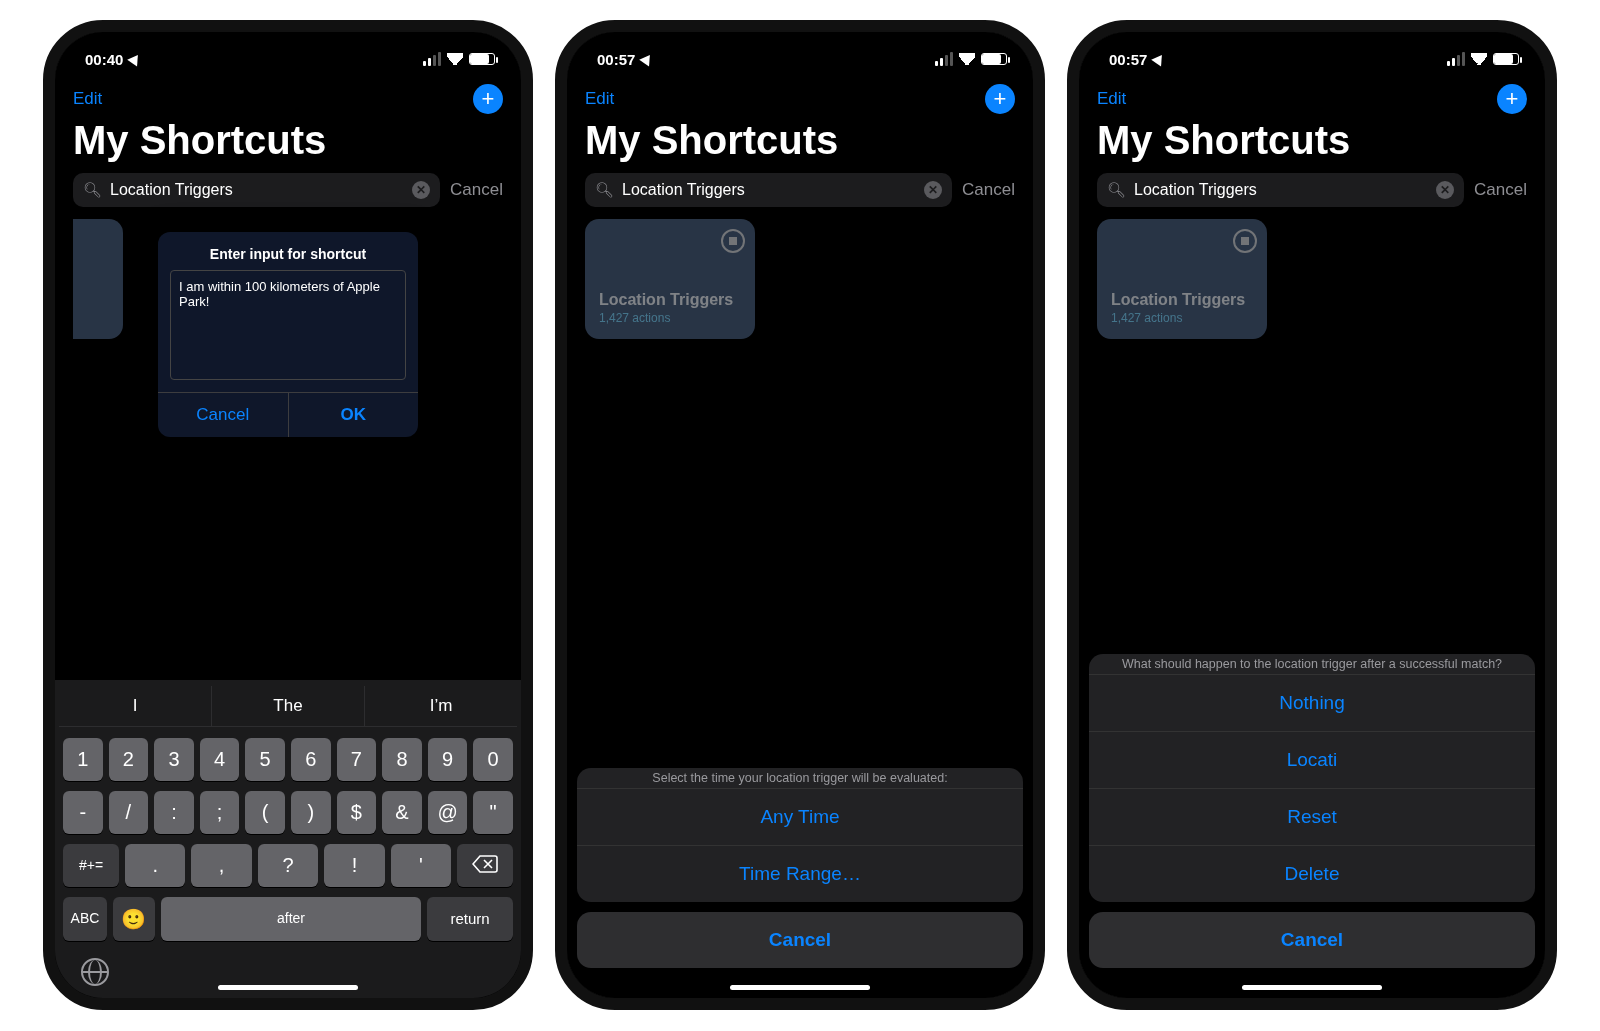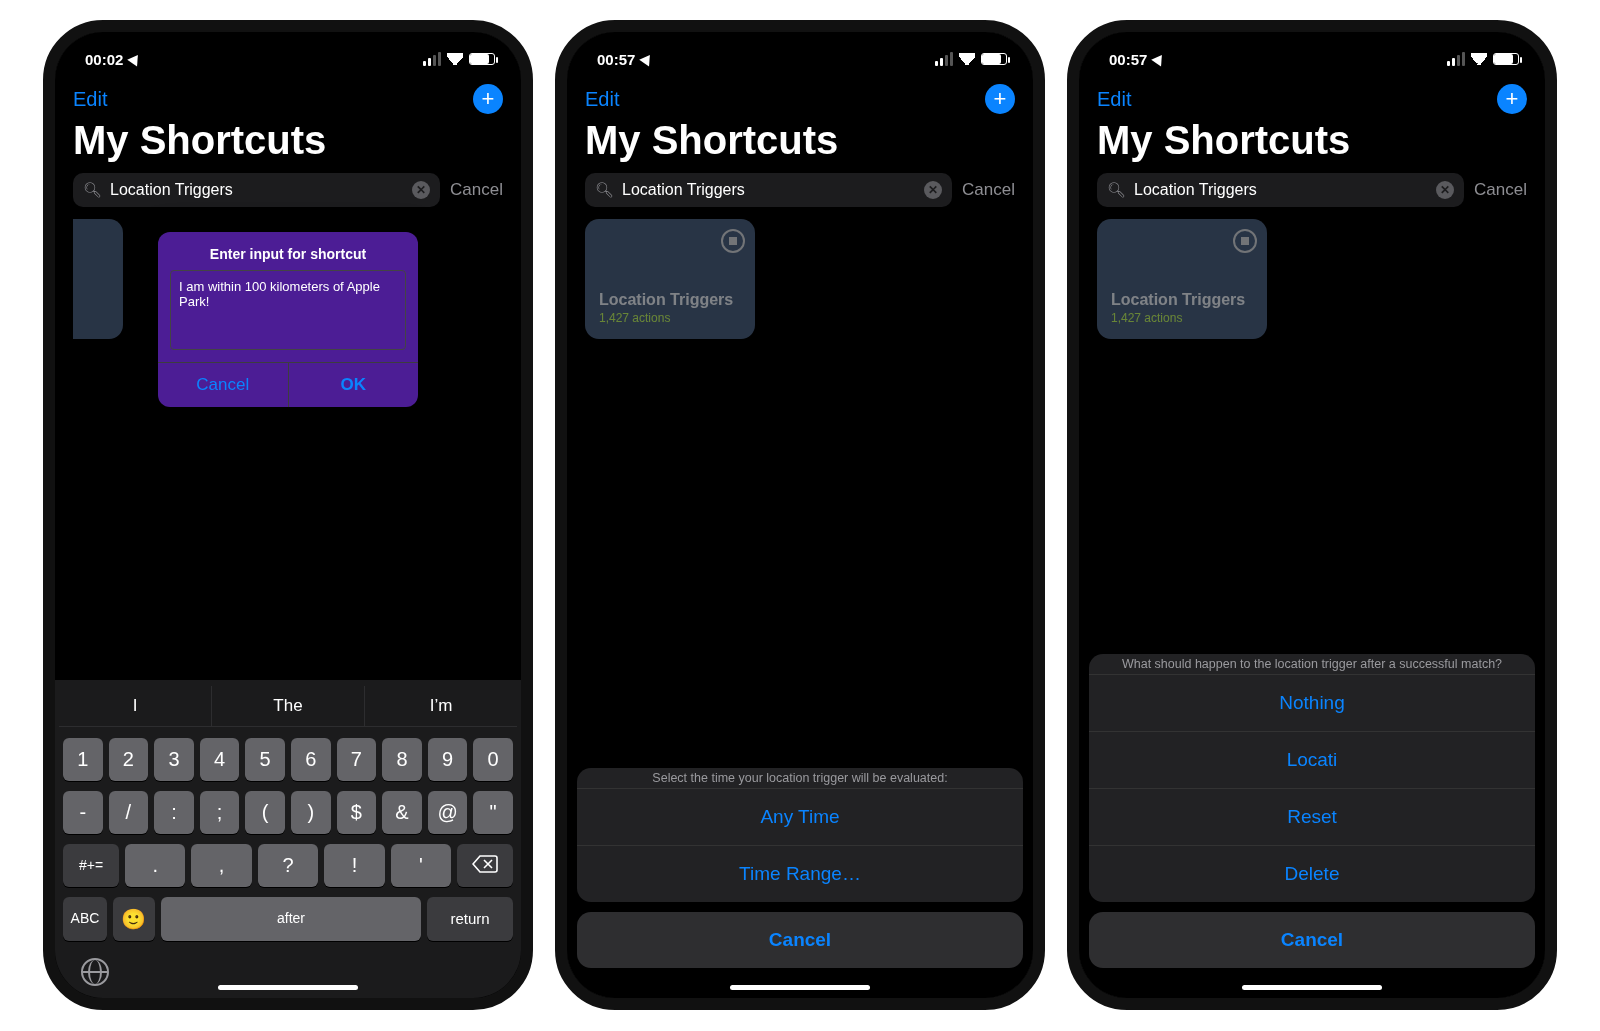--- a/index.html
+++ b/index.html
@@ -26,46 +26,46 @@
 .status .right{display:flex;align-items:center;gap:6px}
 .sig{display:flex;align-items:flex-end;gap:2px}
 .sig span{width:3px;background:#fff;border-radius:1px}
 .sig span:nth-child(1){height:5px}.sig span:nth-child(2){height:8px}.sig span:nth-child(3){height:11px;background:#555}.sig span:nth-child(4){height:14px;background:#555}
 .wifi{width:16px;height:12px;background:radial-gradient(circle at 50% 100%, #fff 2px, transparent 2px), conic-gradient(from -45deg at 50% 100%, #fff 0deg 90deg, transparent 90deg);clip-path:polygon(0 0,100% 0,100% 100%,0 100%)}
 .batt{width:26px;height:12px;border:1px solid #fff;border-radius:3px;position:relative}
 .batt::after{content:"";position:absolute;right:-4px;top:3px;width:2px;height:6px;background:#fff;border-radius:1px}
 .batt i{display:block;height:100%;width:80%;background:#fff;border-radius:2px}
 
 .nav{display:flex;justify-content:space-between;align-items:center;padding:8px 18px 0}
-.nav .edit{color:var(--accent);font-size:20px}
+.nav .edit{color:var(--accent);font-size:17px}
 .plus{width:30px;height:30px;border-radius:50%;background:var(--accent);display:flex;align-items:center;justify-content:center;color:#fff;font-size:22px;font-weight:400;line-height:1}
 
 h1.title{margin:4px 18px 10px;font-size:40px;font-weight:700}
 
 .searchbar{display:flex;align-items:center;gap:10px;padding:0 18px 12px}
 .searchbox{flex:1;background:var(--dark-grey);border-radius:10px;display:flex;align-items:center;padding:8px 10px;gap:8px}
 .searchbox .mag{color:var(--txt-dim);font-size:15px}
 .searchbox .q{flex:1;color:var(--txt);font-size:16px}
 .clear-circ{width:18px;height:18px;border-radius:50%;background:#5a5a5e;color:#1c1c1e;display:flex;align-items:center;justify-content:center;font-size:12px;font-weight:700}
 .cancel{color:var(--txt-dim);font-size:17px}
 
 .cards{padding:0 18px}
 .shortcut-card{width:170px;height:120px;background:var(--card);border-radius:14px;padding:14px;position:relative;display:flex;flex-direction:column;justify-content:flex-end;box-shadow:0 2px 6px rgba(0,0,0,.4)}
 .shortcut-card .stop{position:absolute;top:10px;right:10px;width:24px;height:24px;border-radius:50%;border:2px solid #cfd3d9;display:flex;align-items:center;justify-content:center}
 .shortcut-card .stop i{width:8px;height:8px;background:#cfd3d9}
 .shortcut-card.dim{opacity:.55}
 .shortcut-card .name{color:#e8edf5;font-size:16px;font-weight:600}
-.shortcut-card .actions{color:#bef264;font-size:12px;margin-top:2px}
+.shortcut-card .actions{color:#7dd3fc;font-size:12px;margin-top:2px}
 .card-clip{height:120px;overflow:hidden}
 .card-clip .shortcut-card{width:170px;margin-left:0;transform:translateX(-120px)}
 
 
-.alert{position:absolute;top:200px;left:50%;transform:translateX(-50%);width:260px;background:#4c1d95;border-radius:12px;overflow:hidden;z-index:15;box-shadow:0 6px 30px rgba(0,0,0,.5)}
+.alert{position:absolute;top:200px;left:50%;transform:translateX(-50%);width:260px;background:#0f172a;border-radius:12px;overflow:hidden;z-index:15;box-shadow:0 6px 30px rgba(0,0,0,.5)}
 .alert .ttl{text-align:center;font-size:14px;font-weight:600;padding:14px 12px 8px}
-.alert .ta{margin:0 12px 12px;border:1px solid #444;border-radius:4px;padding:8px;font-size:13px;color:#fff;height:80px;white-space:pre-wrap}
+.alert .ta{margin:0 12px 12px;border:1px solid #444;border-radius:4px;padding:8px;font-size:13px;color:#fff;height:110px;white-space:pre-wrap}
 .alert .btns{display:flex;border-top:1px solid #3d3d3f}
 .alert .btn{flex:1;text-align:center;padding:12px 0;color:var(--accent);font-size:17px}
 .alert .btn+.btn{border-left:1px solid #3d3d3f;font-weight:600}
 
 
 .kbd{position:absolute;bottom:0;left:0;right:0;background:#1b1b1c;padding:6px 4px 52px;z-index:10}
 .suggest{display:flex;border-bottom:1px solid #2d2d2f;margin-bottom:6px}
 .suggest div{flex:1;text-align:center;padding:10px 0;color:#fff;font-size:17px}
 .suggest div+div{border-left:1px solid #2d2d2f}
 .krow{display:flex;gap:6px;padding:5px 4px}
@@ -93,21 +93,21 @@
 </head>
 <body>
 
 <div class="canvas">
 
 <div class="phone">
   <div class="notch"></div>
   <div class="screen">
     <div class="status">
       <div class="time">
-            <span>00:02</span>
+            <span>00:40</span>
             <span class="loc-arrow"></span>
           </div>
       <div class="right">
         <div class="sig">
               <span></span>
               <span></span>
               <span></span>
               <span></span>
             </div>
         <svg class="wifi" width="18" height="13" viewBox="0 0 18 13">

